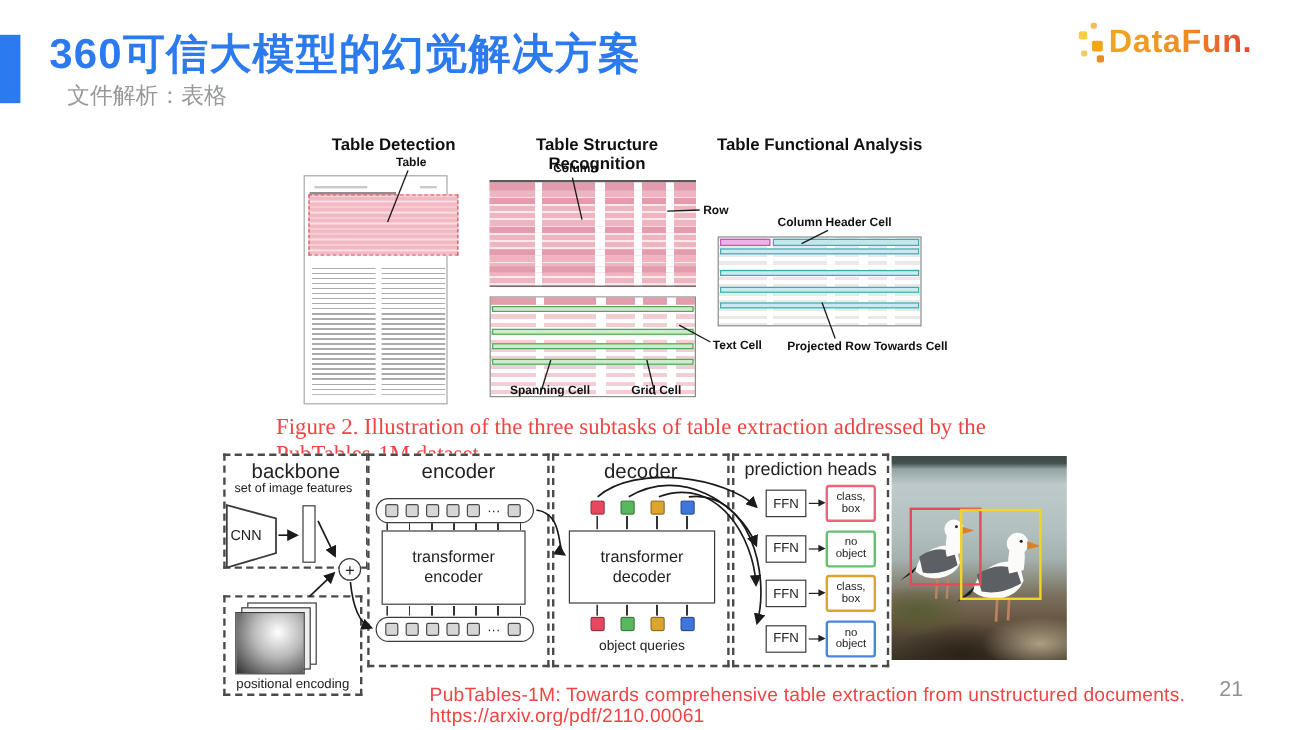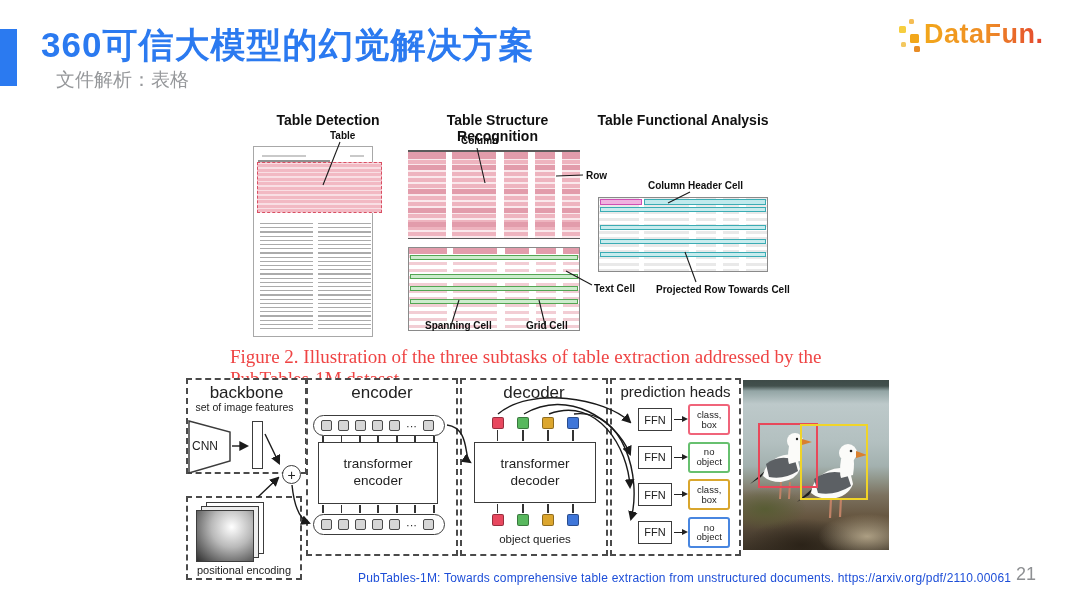--- a/index.html
+++ b/index.html
@@ -262,16 +262,16 @@
         <circle cx="105" cy="73" r="9" fill="#fbfbf9"></circle>
         <path d="M113,71 L124,75 L113,78 Z" fill="#d97f2e"></path>
         <circle cx="108" cy="71" r="1.3" fill="#222"></circle>
         <path d="M88,119 L87,138 M98,118 L97,137" stroke="#c08266" stroke-width="2.2" fill="none"></path>
       </g>
     </svg>
     <div class="abs" style="left: 15px; top: 43px; width: 60px; height: 65px; border: 2px solid rgb(232, 72, 90); box-sizing: border-box;"></div>
     <div class="abs" style="left: 57px; top: 44px; width: 68px; height: 76px; border: 2.5px solid rgb(240, 212, 40); box-sizing: border-box;"></div>
   </div>
 
-  <div class="abs" style="left:358px;top:571px;font-size:12px;color:#1d4ed8;letter-spacing:.2px;">PubTables-1M: Towards comprehensive table extraction from unstructured documents. https://arxiv.org/pdf/2110.00061</div>
+  <div class="abs" style="left:358px;top:571px;font-size:16px;color:#ef4444;letter-spacing:.2px;">PubTables-1M: Towards comprehensive table extraction from unstructured documents. https://arxiv.org/pdf/2110.00061</div>
   <div class="abs" style="left:1016px;top:564px;font-size:18px;color:#8e9093;">21</div>
 
 </div>
 
 </body></html>

